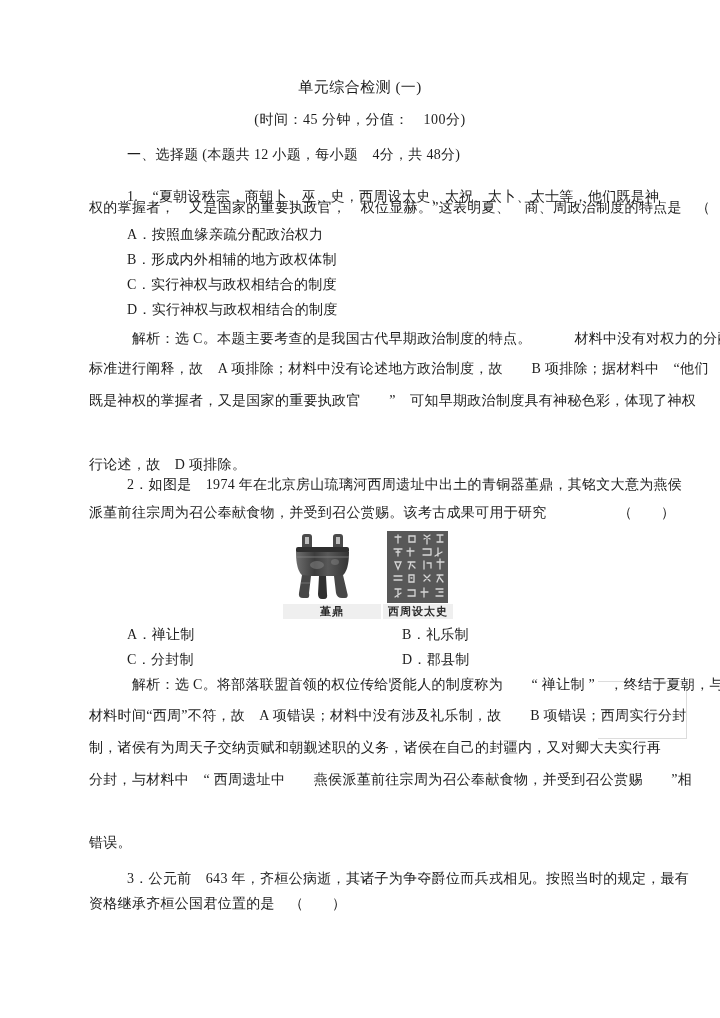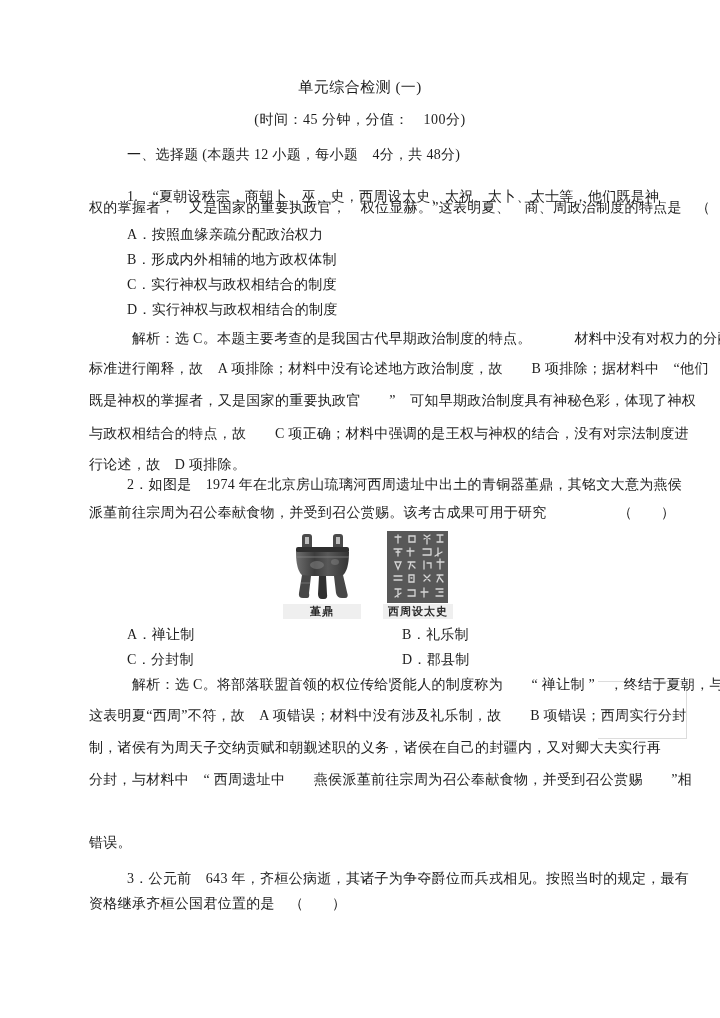--- a/index.html
+++ b/index.html
@@ -21,21 +21,21 @@
   .opt-colB { left:402px; }
 
   
   .figure { position:absolute; top:531px; left:283px; width:172px; height:89px; }
   .vessel-img { position:absolute; left:4px; top:0; width:71px; height:72px; }
   .inscription-img { position:absolute; left:104px; top:0; width:61px; height:72px; }
   .caption-strip {
     position:absolute; top:73px; height:15px; background:#efefef;
     display:flex; align-items:center; justify-content:center;
   }
-  .caption-strip.left { left:0; width:78px; }
+  .caption-strip.left { left:0; width:98px; }
   .caption-strip.right { left:100px; width:70px; }
   .caption {
     font-size:11px; font-weight:700; color:#2a2a2a; letter-spacing:1px; line-height:11px;
   }
 
   
   .frame-artifact {
     position:absolute; left:598px; top:681px; width:88px; height:56px;
     border-top:1px solid #dcdcdc; border-right:1px solid #dcdcdc; border-bottom:1px solid #dcdcdc;
   }
@@ -52,21 +52,20 @@
 
   <div class="ln indent" style="top:189px">1.　“夏朝设秩宗，商朝卜、巫、史，西周设太史、太祝、太卜、太士等，他们既是神</div>
   <div class="ln flush" style="top:200px">权的掌握者，　又是国家的重要执政官，　权位显赫。”这表明夏、　商、周政治制度的特点是　（　　）</div>
   <div class="ln indent" style="top:227px">A．按照血缘亲疏分配政治权力</div>
   <div class="ln indent" style="top:252px">B．形成内外相辅的地方政权体制</div>
   <div class="ln indent" style="top:277px">C．实行神权与政权相结合的制度</div>
   <div class="ln indent" style="top:302px">D．实行神权与政权相结合的制度</div>
   <div class="ln analysis-first" style="top:331px">解析：选 C。本题主要考查的是我国古代早期政治制度的特点。　　　材料中没有对权力的分配</div>
   <div class="ln flush" style="top:361px">标准进行阐释，故　A 项排除；材料中没有论述地方政治制度，故　　B 项排除；据材料中　“他们</div>
   <div class="ln flush" style="top:393px">既是神权的掌握者，又是国家的重要执政官　　”　可知早期政治制度具有神秘色彩，体现了神权</div>
-  <div class="ln flush" style="top:426px">与政权相结合的特点，故　　C 项正确；材料中强调的是王权与神权的结合，没有对宗法制度进</div>
   <div class="ln flush" style="top:457px">行论述，故　D 项排除。</div>
 
   <div class="ln indent" style="top:477px">2．如图是　1974 年在北京房山琉璃河西周遗址中出土的青铜器堇鼎，其铭文大意为燕侯</div>
   <div class="ln flush" style="top:505px">派堇前往宗周为召公奉献食物，并受到召公赏赐。该考古成果可用于研究　　　　　（　　）</div>
 
   <div class="figure">
     <svg class="vessel-img" viewBox="0 0 71 72" xmlns="http://www.w3.org/2000/svg">
       <defs>
         <linearGradient id="bodyG" x1="0" y1="0" x2="1" y2="0">
           <stop offset="0" stop-color="#6e6e6e"></stop>
@@ -130,21 +129,21 @@
   </div>
 
   <div class="ln indent" style="top:627px">A．禅让制</div>
   <div class="ln opt-colB" style="top:627px">B．礼乐制</div>
   <div class="ln indent" style="top:652px">C．分封制</div>
   <div class="ln opt-colB" style="top:652px">D．郡县制</div>
 
   <div class="frame-artifact"></div>
 
   <div class="ln analysis-first" style="top:677px">解析：选 C。将部落联盟首领的权位传给贤能人的制度称为　　“ 禅让制 ”　，终结于夏朝，与</div>
-  <div class="ln flush" style="top:708px">这表明夏“西周”不符，故　A 项错误；材料中没有涉及礼乐制，故　　B 项错误；西周实行分封</div>
+  <div class="ln flush" style="top:708px">材料时间“西周”不符，故　A 项错误；材料中没有涉及礼乐制，故　　B 项错误；西周实行分封</div>
   <div class="ln flush" style="top:740px">制，诸侯有为周天子交纳贡赋和朝觐述职的义务，诸侯在自己的封疆内，又对卿大夫实行再</div>
   <div class="ln flush" style="top:772px">分封，与材料中　“ 西周遗址中　　燕侯派堇前往宗周为召公奉献食物，并受到召公赏赐　　”相</div>
   <div class="ln flush" style="top:835px">错误。</div>
 
   <div class="ln indent" style="top:871px">3．公元前　643 年，齐桓公病逝，其诸子为争夺爵位而兵戎相见。按照当时的规定，最有</div>
   <div class="ln flush" style="top:896px">资格继承齐桓公国君位置的是　（　　）</div>
 
 </div>
 
 </body></html>

